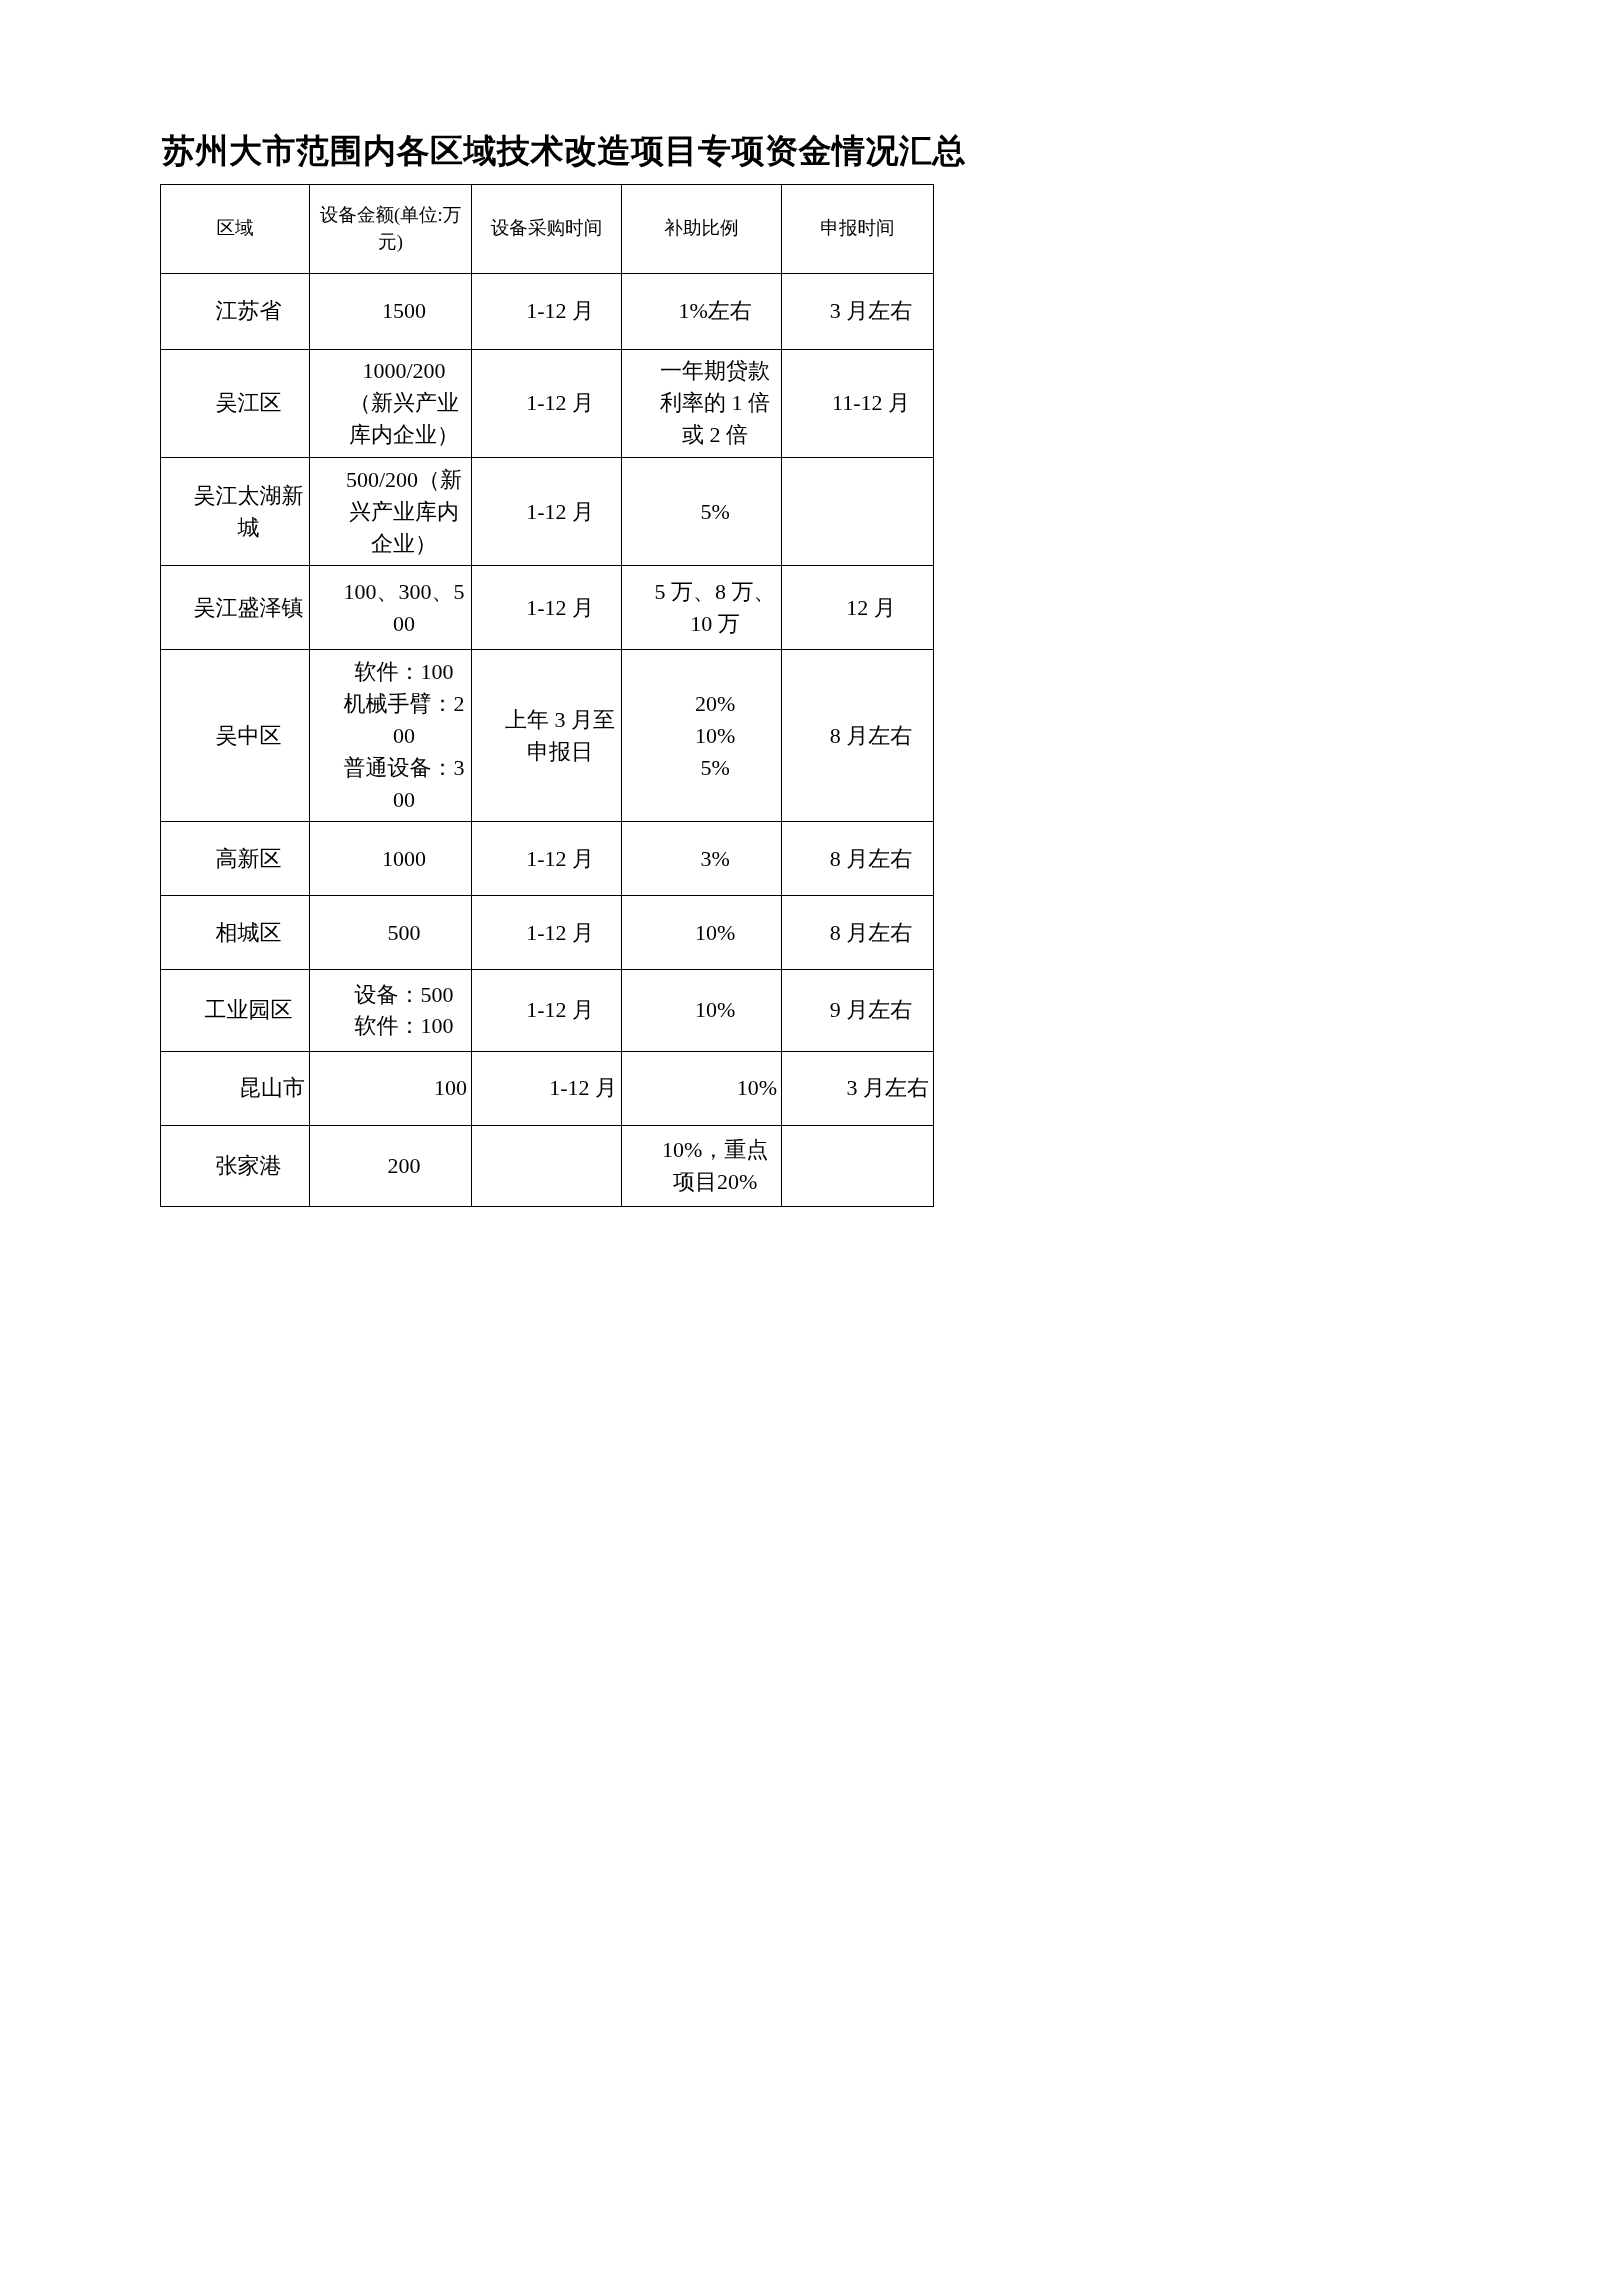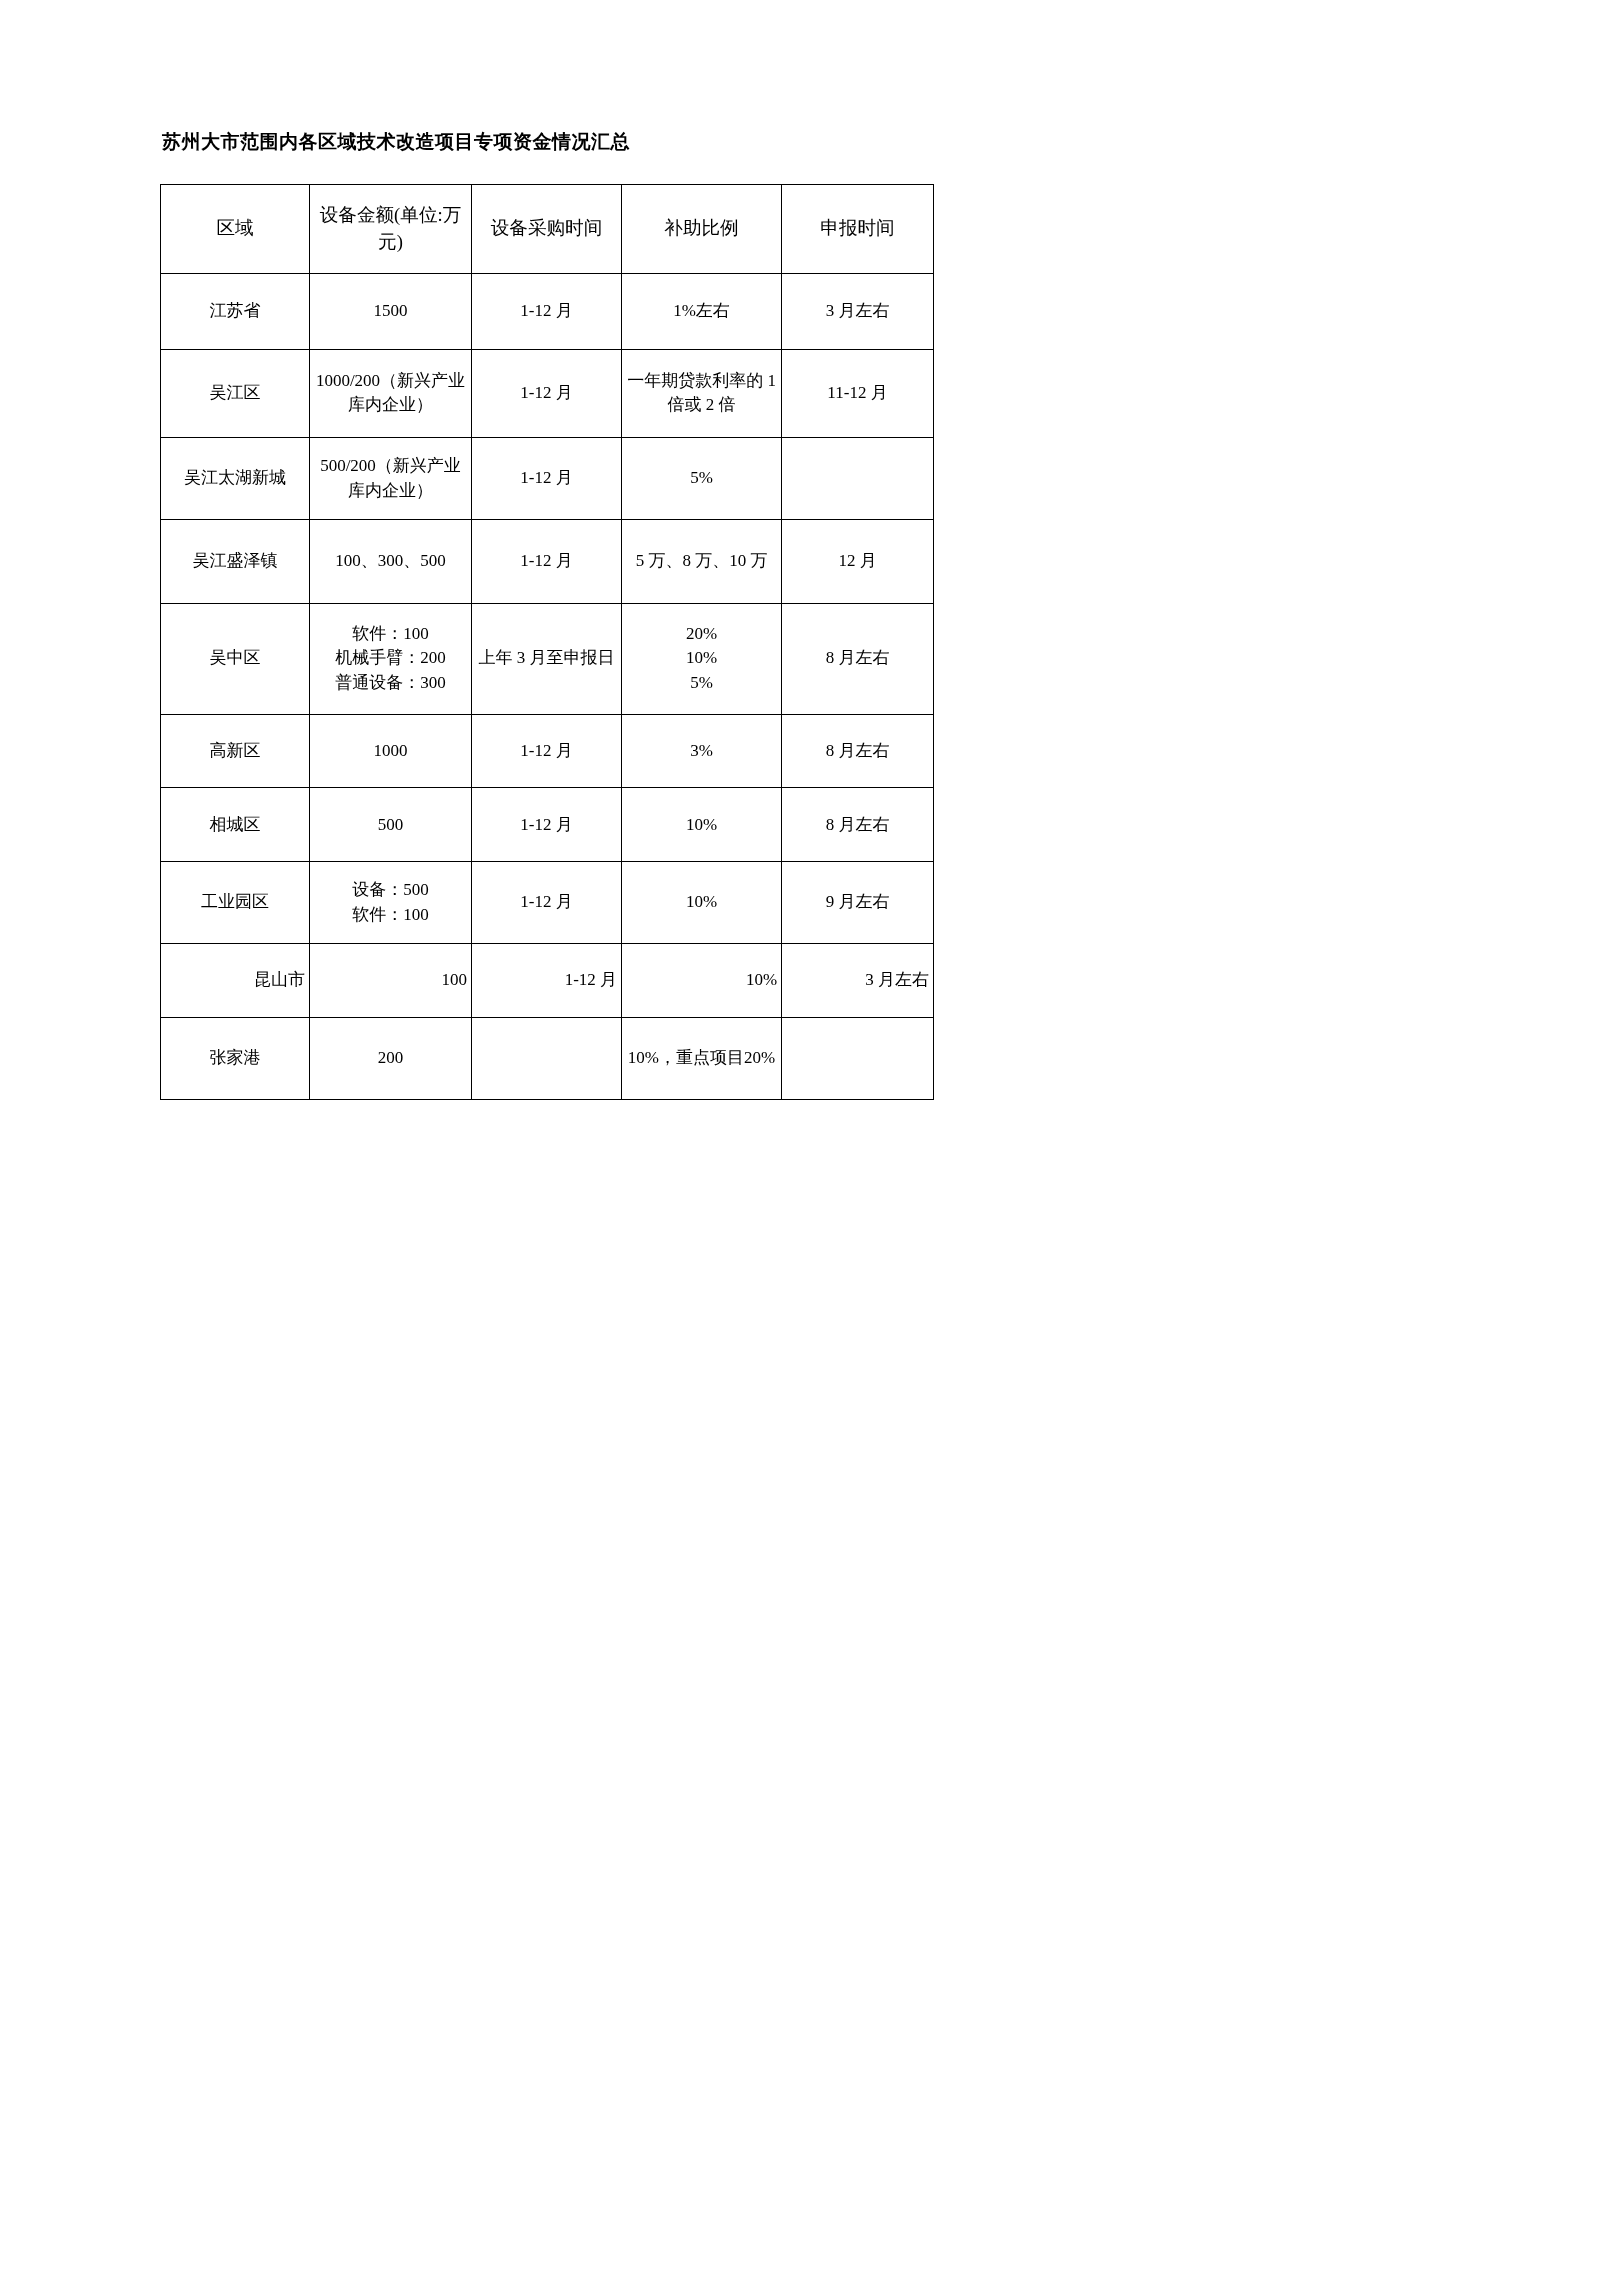--- a/index.html
+++ b/index.html
@@ -17,21 +17,21 @@
   .page {
     position: relative;
     width: 1621px;
     height: 2293px;
     box-sizing: border-box;
   }
   .doc-title {
     position: absolute;
     left: 162px;
     top: 129px;
-    font-size: 19px;
+    font-size: 33px;
     font-weight: 700;
     letter-spacing: 0.5px;
     white-space: nowrap;
   }
   .table-wrap {
     position: absolute;
     left: 160px;
     top: 184px;
     width: 772px;
   }
@@ -54,21 +54,22 @@
   col.c3 { width: 160px; }
   col.c4 { width: 152px; }
 
   
   tr.head td {
     font-size: 18.6px;
     height: 76px;
   }
   
   tr.body td {
-    font-size: 17px;
+    font-size: 22px;
+    padding-left: 31px;
   }
   td.region { font-size: 18.6px; }
   td.small { font-size: 15.7px; }
   td.xsmall { font-size: 14.7px; }
   .multiline { white-space: pre-line; margin-top: 15px; }
   
   tr.r1 td { height: 63px; }
   tr.r2 td { height: 76px; }
   tr.r3 td { height: 71px; }
   tr.r4 td { height: 69px; }

